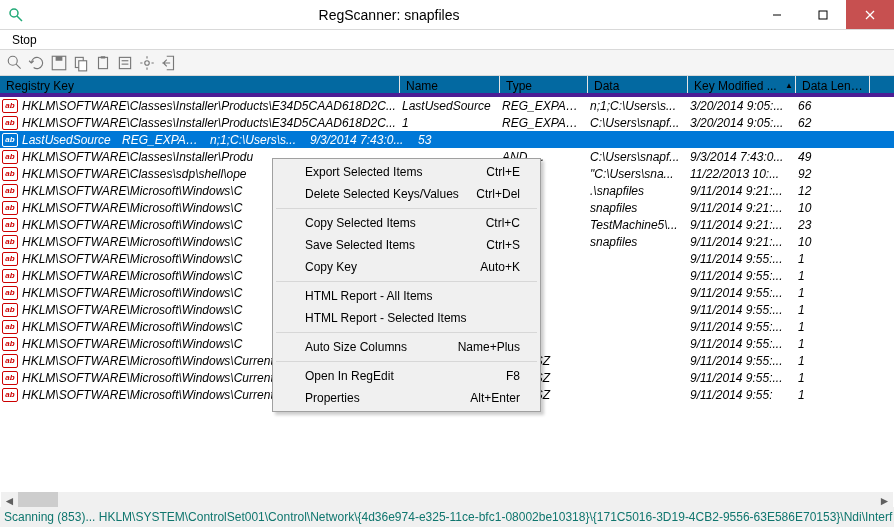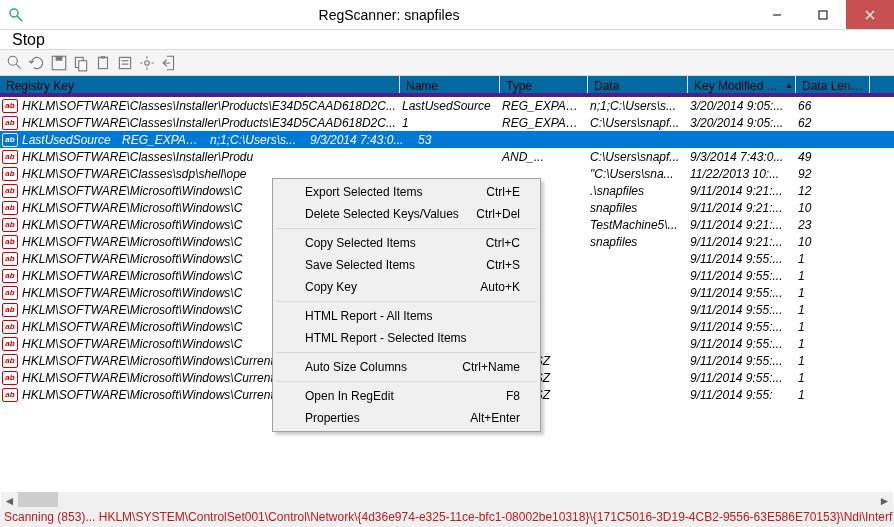--- a/index.html
+++ b/index.html
@@ -7,21 +7,21 @@
 
 .titlebar { height: 30px; background: #fff; display: flex; align-items: center; border-bottom: 1px solid #d9d9d9; }
 .titlebar-icon { width: 16px; height: 16px; margin-left: 8px; }
 .titlebar-title { flex: 1; text-align: center; font-size: 14px; color: #000; }
 .titlebar-buttons { display: flex; height: 100%; }
 .titlebar-btn { width: 46px; height: 100%; display: flex; align-items: center; justify-content: center; color: #000; }
 .titlebar-btn.close { background: #c75050; color: #fff; width: 48px; }
 .titlebar-btn svg { width: 10px; height: 10px; }
 
 .menubar { height: 20px; background: #fff; padding-left: 6px; display: flex; align-items: center; border-bottom: 1px solid #d9d9d9; }
-.menu-item { padding: 2px 6px; font-size: 16px; }
+.menu-item { padding: 2px 6px; font-size: 12px; }
 
 .toolbar { height: 26px; background: #f5f5f5; display: flex; align-items: center; padding-left: 6px; gap: 4px; border-bottom: 1px solid #d9d9d9; }
 .tool-btn { width: 18px; height: 18px; display: flex; align-items: center; justify-content: center; color: #777; }
 
 .table-header { height: 21px; background: #0369a1; display: flex; border-bottom: 4px solid #4c1d95; }
 .th { padding: 3px 6px; font-size: 12px; color: #000; border-right: 1px solid #e5e5e5; white-space: nowrap; overflow: hidden; text-overflow: ellipsis; position: relative; }
 .th .sort { font-size: 8px; position: absolute; right: 2px; top: 5px; }
 
 .table-body { height: 400px; overflow: hidden; position: relative; font-style: italic; }
 .row { height: 17px; display: flex; align-items: center; white-space: nowrap; }
@@ -30,31 +30,31 @@
 .row-icon { width: 16px; height: 14px; flex-shrink: 0; margin-left: 2px; margin-right: 2px; background: #fff; border: 1px solid #c00; border-radius: 2px; display: flex; align-items: center; justify-content: center; font-size: 8px; font-weight: bold; color: #c00; }
 .row.selected .row-icon { border-color: #fff; color: #fff; background: transparent; }
 
 .col-key { width: 400px; }
 .col-name { width: 100px; }
 .col-type { width: 88px; }
 .col-data { width: 100px; }
 .col-mod { width: 108px; }
 .col-len { width: 74px; }
 
-.context-menu { position: absolute; left: 272px; top: 158px; width: 269px; background: #f0f0f0; border: 1px solid #a0a0a0; box-shadow: 3px 3px 3px rgba(0,0,0,0.2); z-index: 100; padding: 2px; margin-top: 20px; }
+.context-menu { position: absolute; left: 272px; top: 158px; width: 269px; background: #f0f0f0; border: 1px solid #a0a0a0; box-shadow: 3px 3px 3px rgba(0,0,0,0.2); z-index: 100; padding: 2px; }
 .cm-item { height: 22px; display: flex; align-items: center; padding: 0 28px 0 30px; font-size: 12px; position: relative; }
 .cm-shortcut { position: absolute; right: 18px; }
 .cm-sep { height: 1px; background: #d7d7d7; margin: 3px 1px; }
 
 .scrollbar-h { position: absolute; bottom: 18px; left: 1px; right: 1px; height: 17px; background: #f0f0f0; display: flex; align-items: center; }
 .scroll-btn { width: 17px; height: 17px; background: #f0f0f0; display: flex; align-items: center; justify-content: center; color: #606060; }
 .scroll-track { flex: 1; height: 17px; background: #f0f0f0; position: relative; }
 .scroll-thumb { position: absolute; left: 0; top: 0; width: 40px; height: 17px; background: #cdcdcd; }
 
-.statusbar { position: absolute; bottom: 0; left: 0; right: 0; height: 20px; background: #f0f0f0; display: flex; align-items: center; padding-left: 4px; font-size: 12px; color: #b91c1c; white-space: nowrap; overflow: hidden; }
+.statusbar { position: absolute; bottom: 0; left: 0; right: 0; height: 20px; background: #f0f0f0; display: flex; align-items: center; padding-left: 4px; font-size: 12px; color: #0f766e; white-space: nowrap; overflow: hidden; }
 
 .watermark { position: absolute; left: 360px; top: 210px; font-size: 44px; font-weight: 300; color: rgba(180,200,210,0.35); letter-spacing: 1px; pointer-events: none; z-index: 1; }
 .watermark-c { position: absolute; left: 445px; top: 200px; width: 30px; height: 30px; border: 2px solid rgba(180,200,210,0.3); border-radius: 50%; display: flex; align-items: center; justify-content: center; color: rgba(180,200,210,0.3); font-size: 16px; pointer-events: none; z-index: 1; }
 </style>
 </head>
 <body>
 
 <div class="titlebar">
   <span class="titlebar-icon">
     <svg viewBox="0 0 16 16">
@@ -339,21 +339,21 @@
     <div class="cm-sep"></div>
     <div class="cm-item">
       <span>HTML Report - All Items</span>
     </div>
     <div class="cm-item">
       <span>HTML Report - Selected Items</span>
     </div>
     <div class="cm-sep"></div>
     <div class="cm-item">
       <span>Auto Size Columns</span>
-      <span class="cm-shortcut">Ctrl+Name</span>
+      <span class="cm-shortcut">Name+Plus</span>
     </div>
     <div class="cm-sep"></div>
     <div class="cm-item">
       <span>Open In RegEdit</span>
       <span class="cm-shortcut">F8</span>
     </div>
     <div class="cm-item">
       <span>Properties</span>
       <span class="cm-shortcut">Alt+Enter</span>
     </div>

